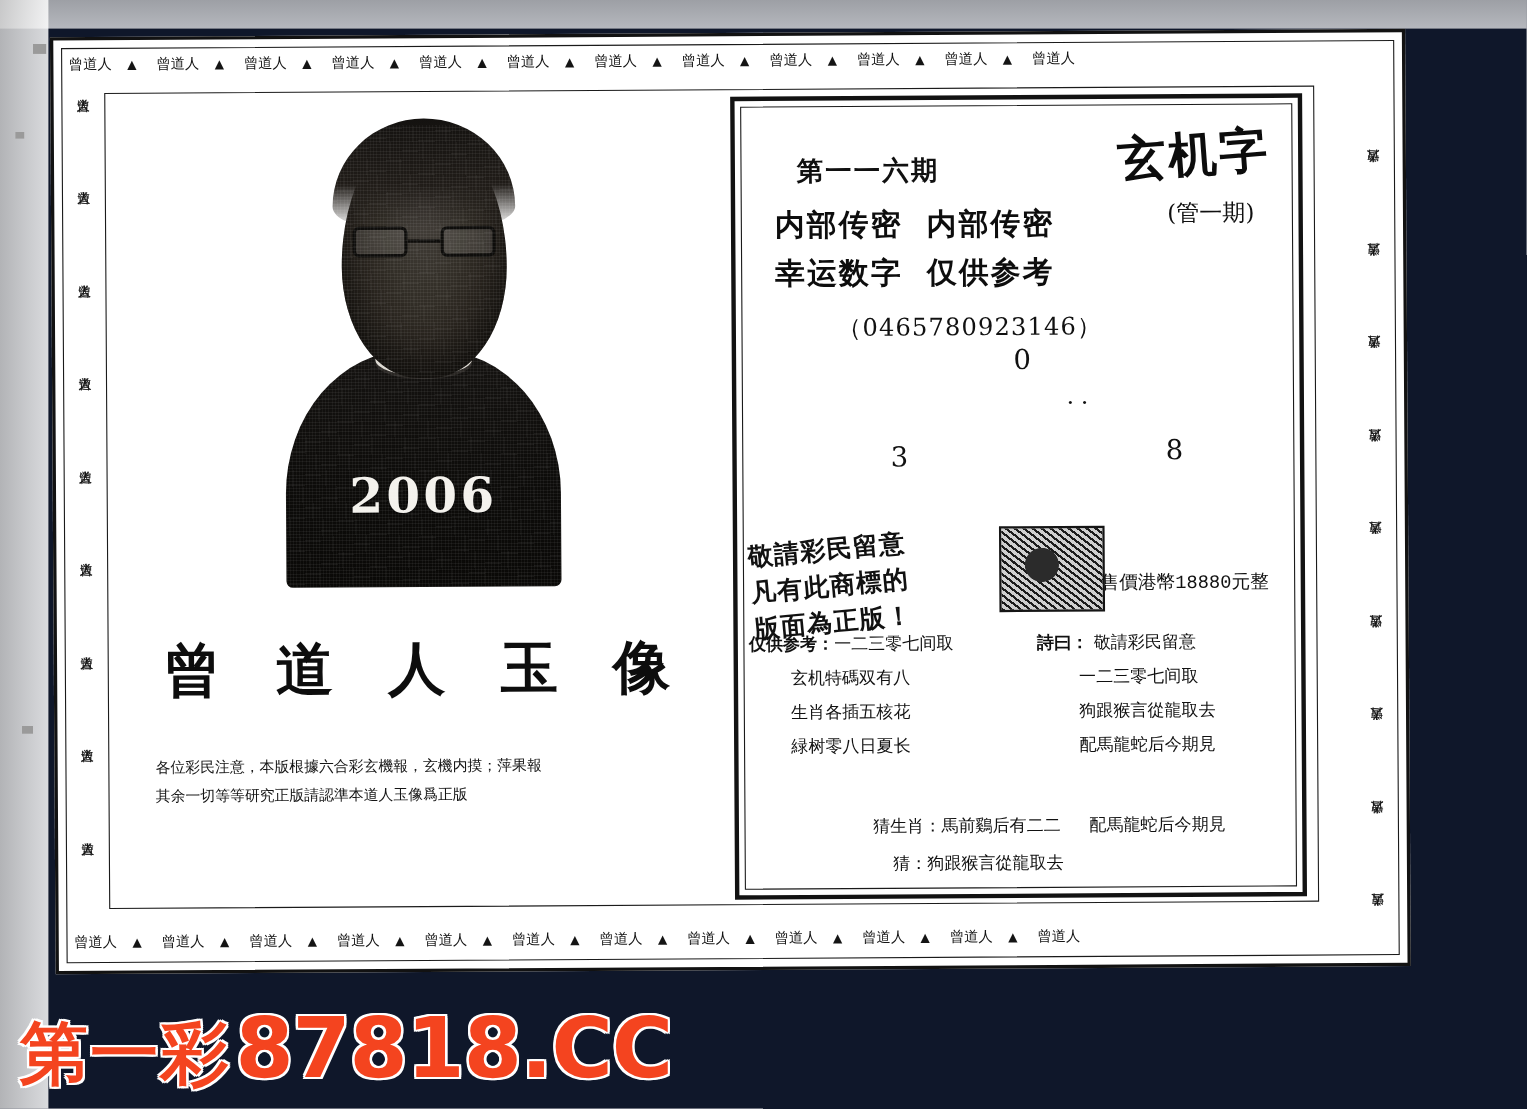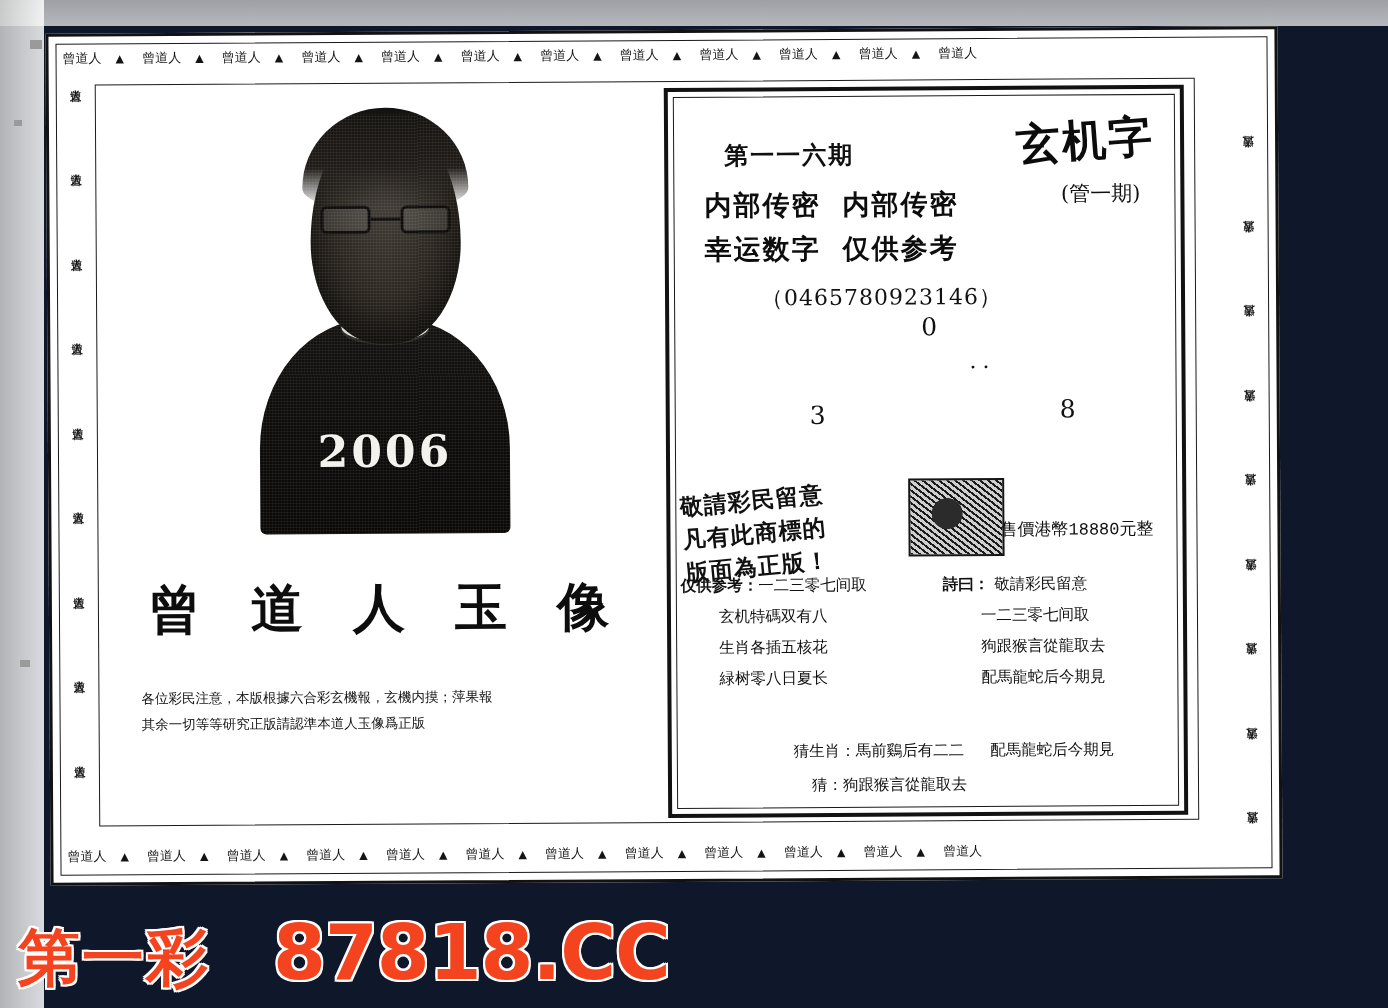--- a/index.html
+++ b/index.html
@@ -267,31 +267,30 @@
   .watermark {
     position: absolute;
     left: 18px; bottom: 8px;
     display: flex;
     align-items: baseline;
     color: #f4441f;
     font-weight: bold;
     text-shadow:
       2px 0 0 #ffffff, -2px 0 0 #ffffff, 0 2px 0 #ffffff, 0 -2px 0 #ffffff,
       2px 2px 0 #ffffff, -2px -2px 0 #ffffff, 2px -2px 0 #ffffff, -2px 2px 0 #ffffff;
-    gap: 47px;
   }
   .watermark .cn {
     font-family: "DejaVu Serif", serif;
     font-size: 62px;
     letter-spacing: 2px;
   }
   .watermark .num {
     font-family: "DejaVu Sans", sans-serif;
     font-size: 76px;
-    margin-left: 16px;
+    margin-left: 4px;
     letter-spacing: -1px;
   }
   
   .scan-edge-l {
     position: absolute; left: 0; top: 0; width: 44px; height: 1008px;
     background: linear-gradient(90deg, #cfcfcf 0%, #e9e9e9 55%, #fdfdfd 100%);
     opacity: .85;
   }
   .scan-edge-t {
     position: absolute; left: 0; top: 0; width: 1388px; height: 26px;

